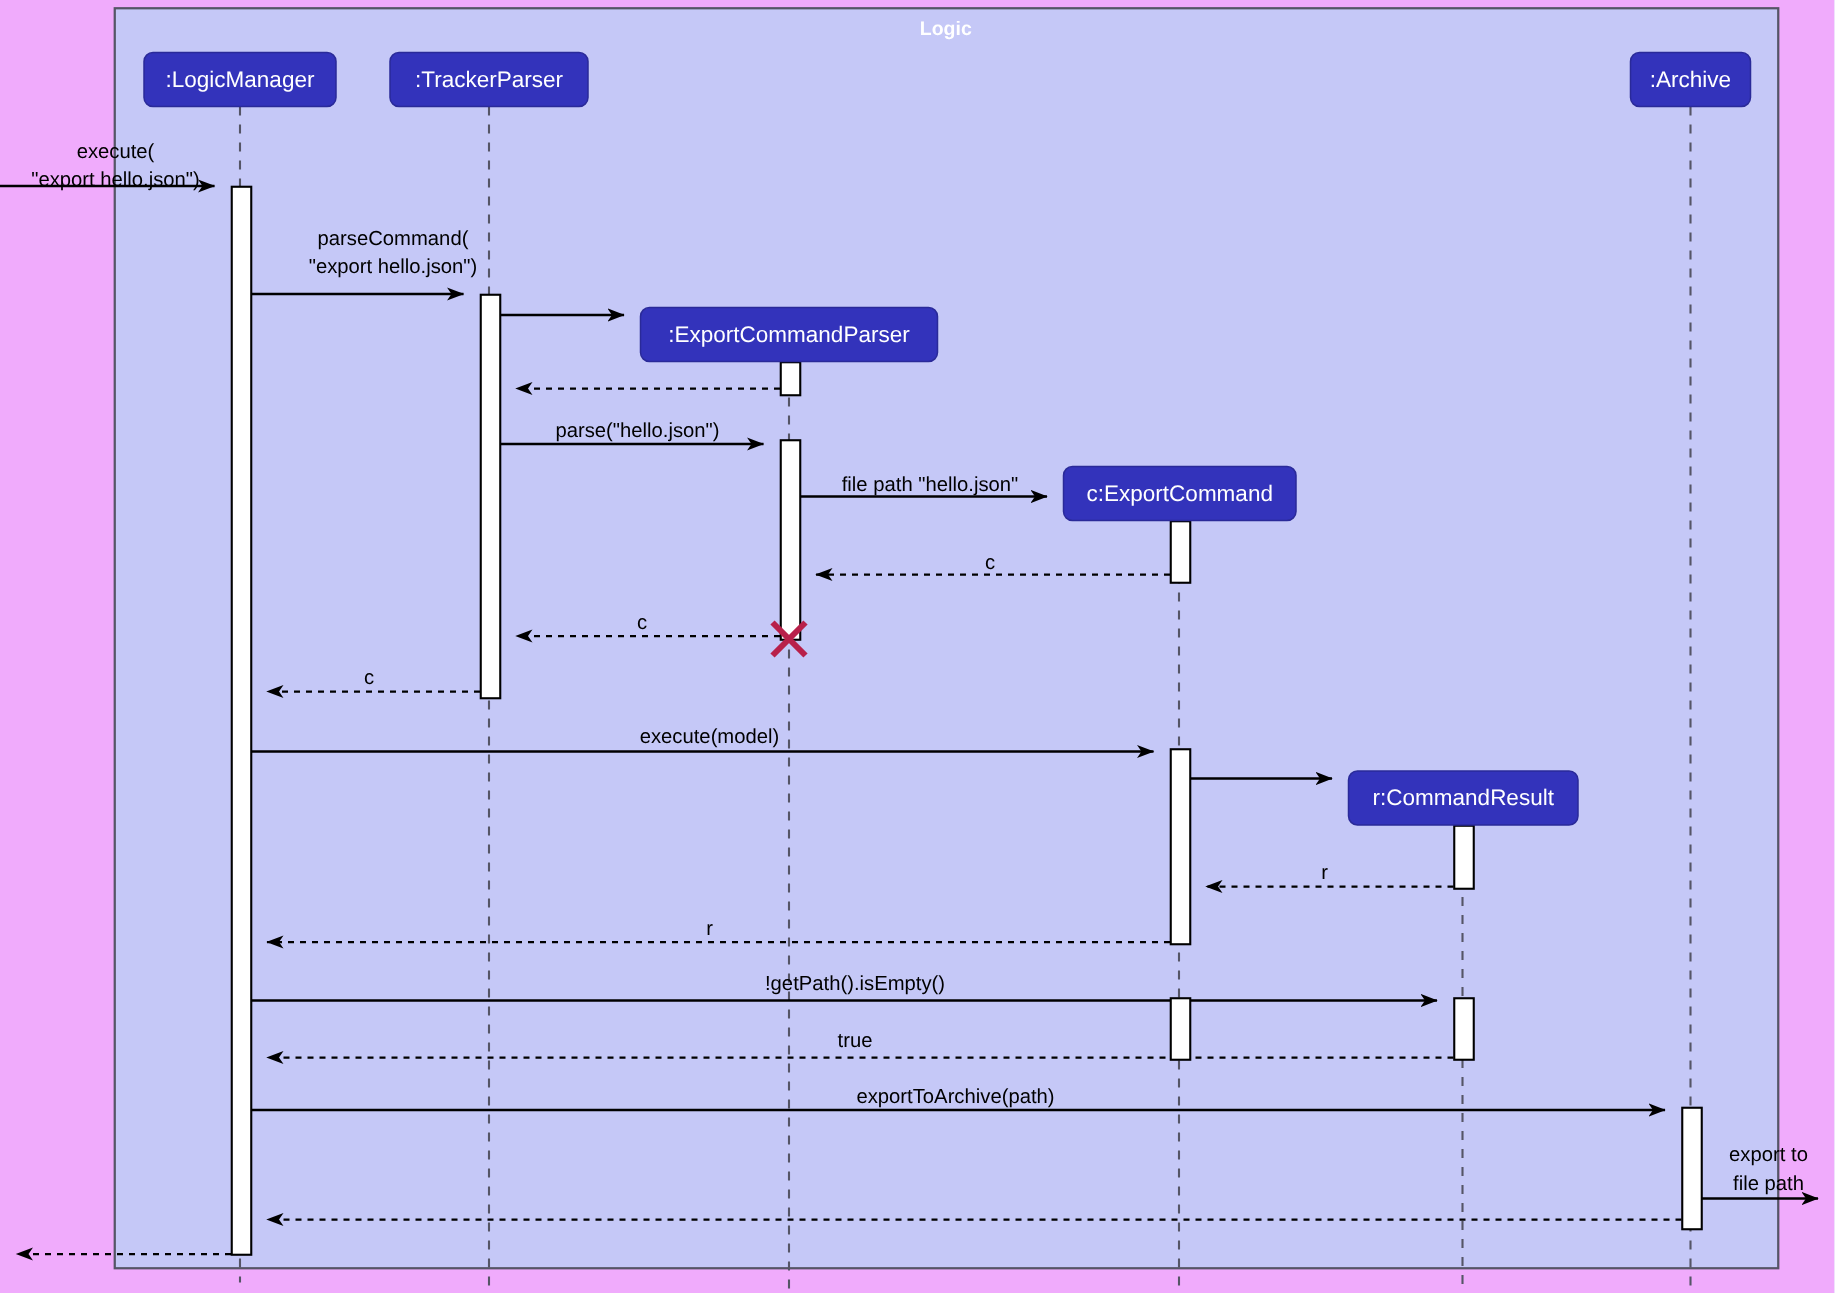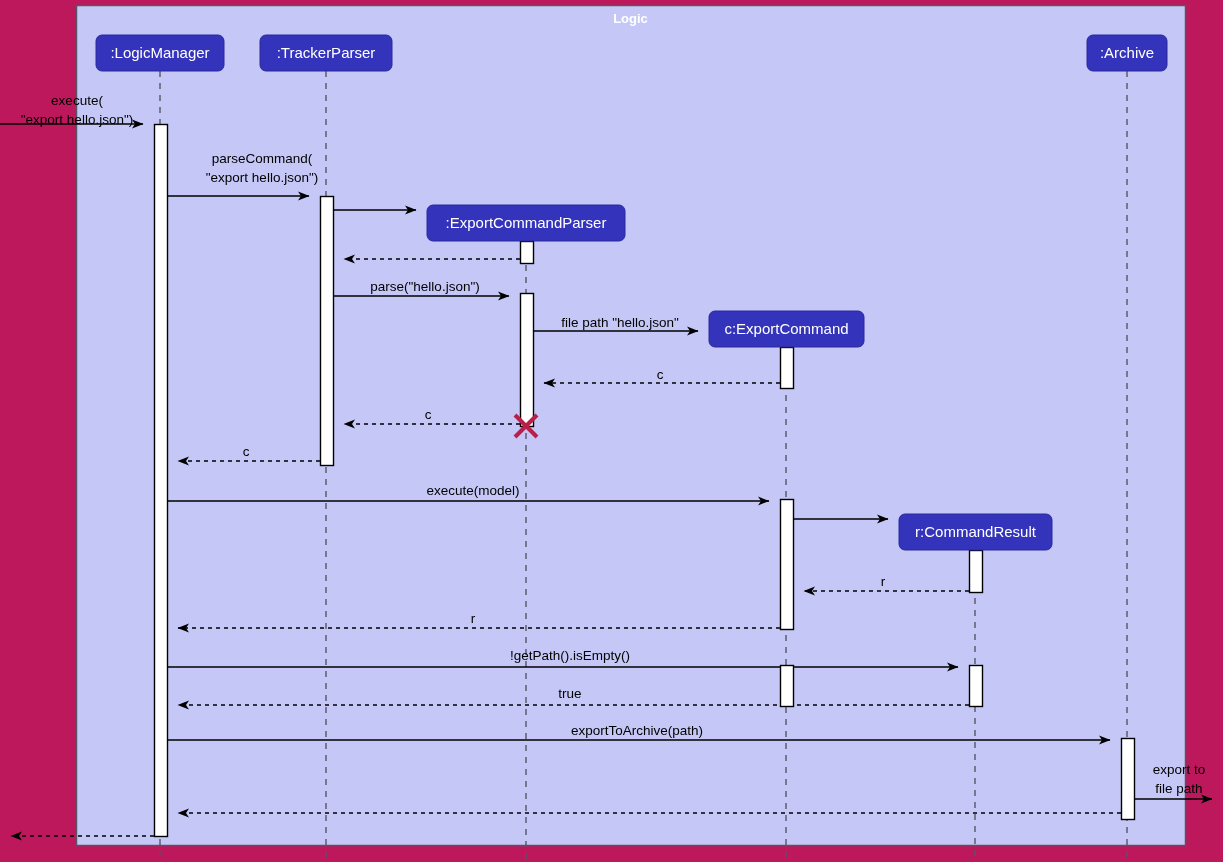--- a/index.html
+++ b/index.html
@@ -4,21 +4,21 @@
 <style>
   html, body {
     margin: 0;
     padding: 0;
     background: #ffffff;
   }
   #diagram-root {
     position: relative;
     width: 1223px;
     height: 862px;
-    background: #be185d;
+    background: #f0abfc;
     font-family: "Liberation Sans", "DejaVu Sans", sans-serif;
     overflow: hidden;
   }
   #diagram-svg {
     position: absolute;
     left: 0;
     top: 0;
   }
   .frame-title {
     font-size: 13px;

